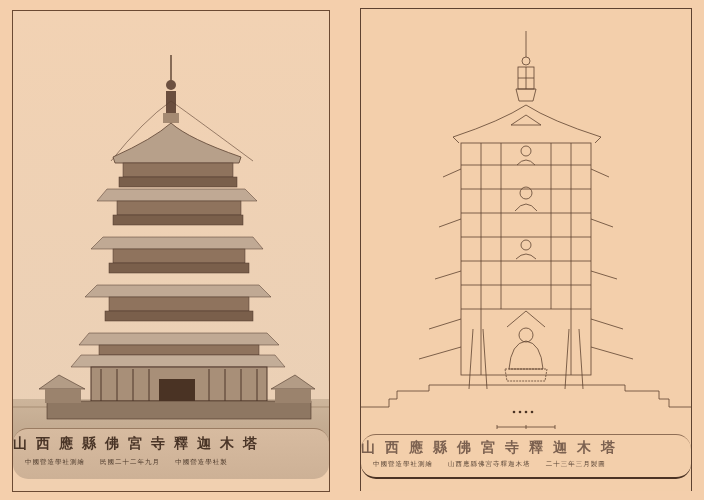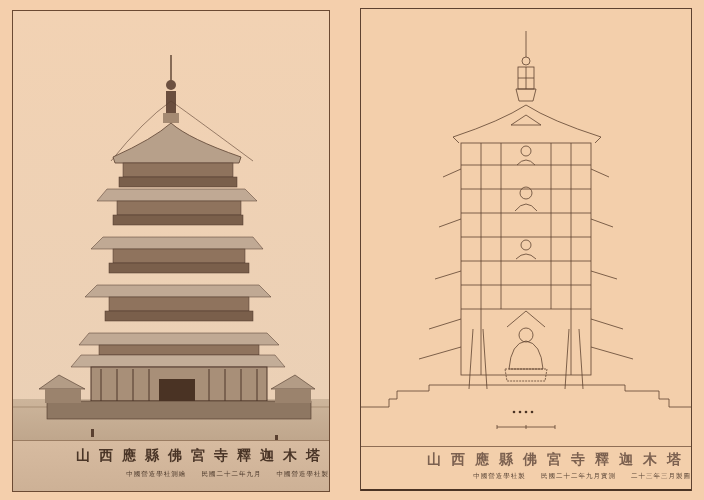--- a/index.html
+++ b/index.html
@@ -1,20 +1,20 @@
 <!DOCTYPE html>
 <html><head>
 <meta charset="utf-8">
 <style>
   html,body{margin:0;padding:0;}
   body{width:704px;height:500px;background:#f4cfac;position:relative;overflow:hidden;font-family:"DejaVu Serif",serif;}
   .plate{position:absolute;}
   #plate-left{left:12px;top:10px;width:316px;height:480px;border:1px solid #6b4a33;background:#f1d0b0;}
   #plate-right{left:360px;top:8px;width:330px;height:482px;border-left:1px solid #5e4230;border-right:1px solid #5e4230;border-top:1px solid #5e4230;background:#f3cfab;}
-  .caption-band{position:absolute;left:0;right:0;bottom:0;text-align:right;}
+  .caption-band{position:absolute;left:0;right:0;bottom:12px;text-align:left;border-radius:15px;}
   #plate-left .caption-band{height:50px;background:linear-gradient(#d7bba0,#cdb196);border-top:1px solid #9a7c62;}
   #plate-right .caption-band{height:42px;border-top:1px solid #8f6e55;border-bottom:2px solid #4b3324;}
   .title{letter-spacing:9px;font-size:14px;color:#4a3527;font-weight:bold;margin-top:6px;white-space:nowrap;}
   #plate-right .title{color:#7c6150;font-size:14px;margin-top:4px;letter-spacing:10px;}
   .subcap{font-size:6.5px;color:#4c392b;letter-spacing:1px;margin-top:5px;white-space:nowrap;word-spacing:12px;padding-left:12px;}
   #plate-right .subcap{color:#5a4536;margin-top:3px;}
   svg{position:absolute;left:0;top:0;}
 </style>
 </head>
 <body>
@@ -148,15 +148,15 @@
     </g>
     <g fill="#4a3324">
       <circle cx="153" cy="403" r="1.3"></circle>
         <circle cx="159" cy="403" r="1.3"></circle>
       <circle cx="165" cy="403" r="1.3"></circle>
         <circle cx="171" cy="403" r="1.3"></circle>
     </g>
   </svg>
   <div class="caption-band">
     <div class="title">山西應縣佛宮寺釋迦木塔</div>
-    <div class="subcap">中國營造學社製 民國二十二年九月實測 二十三年三月製圖</div>
+    <div class="subcap">中國營造學社測繪 山西應縣佛宮寺釋迦木塔 二十三年三月製圖</div>
   </div>
 </div>
 
 </body></html>

